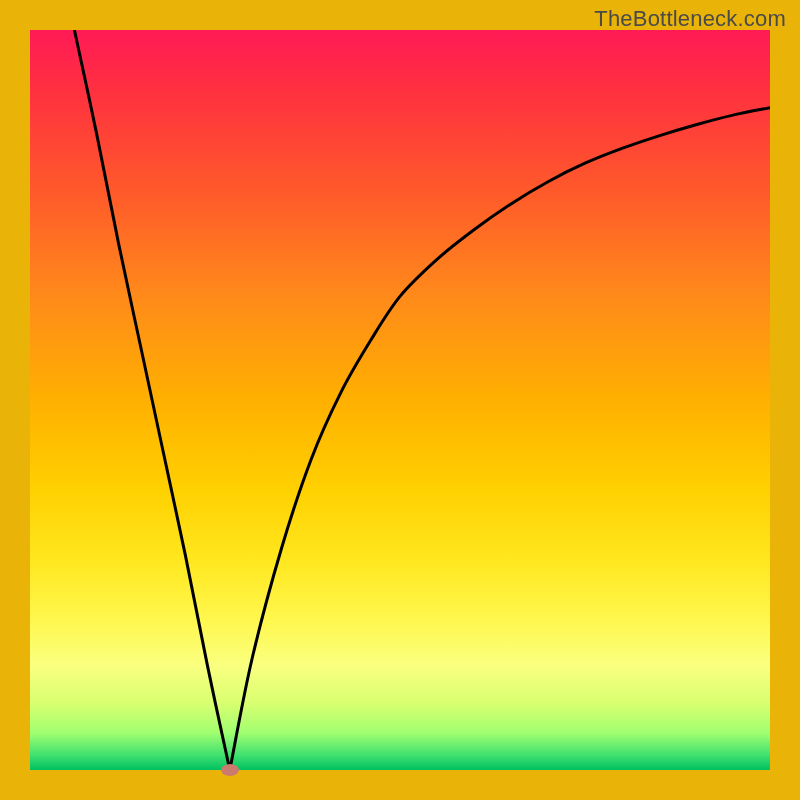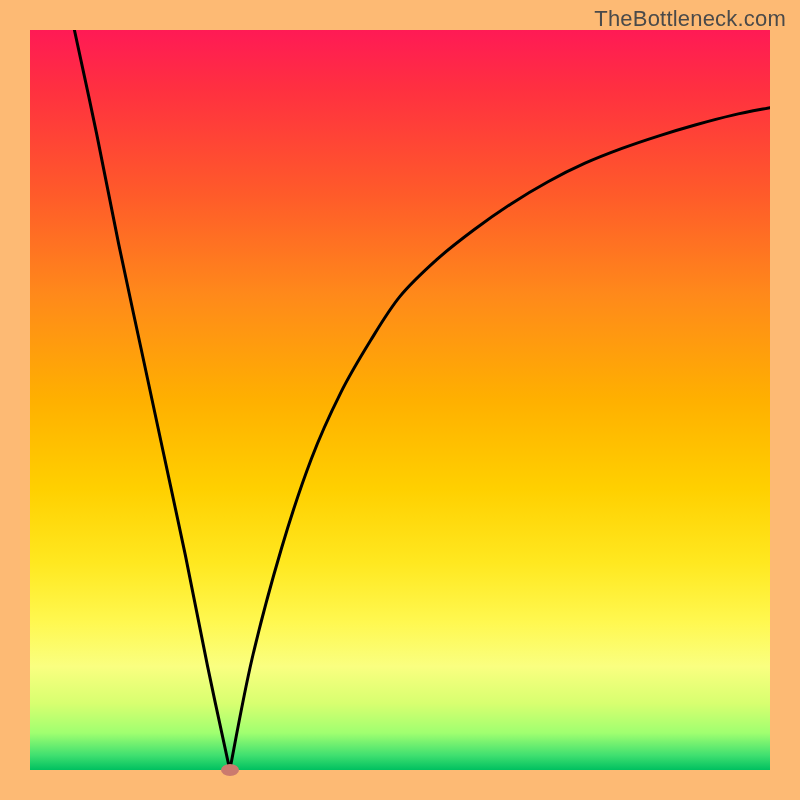--- a/index.html
+++ b/index.html
@@ -10,21 +10,21 @@
     overflow: hidden;
     background: #000;
     font-family: Arial, Helvetica, sans-serif;
   }
   .frame {
     position: absolute;
     top: 0;
     left: 0;
     width: 800px;
     height: 800px;
-    background: #fdba74;
+    background: #eab308;
   }
   .plot {
     position: absolute;
     top: 30px;
     left: 30px;
     width: 740px;
     height: 740px;
     background: linear-gradient(to bottom,
       #ff1a55 0%,
       #ff3040 8%,

